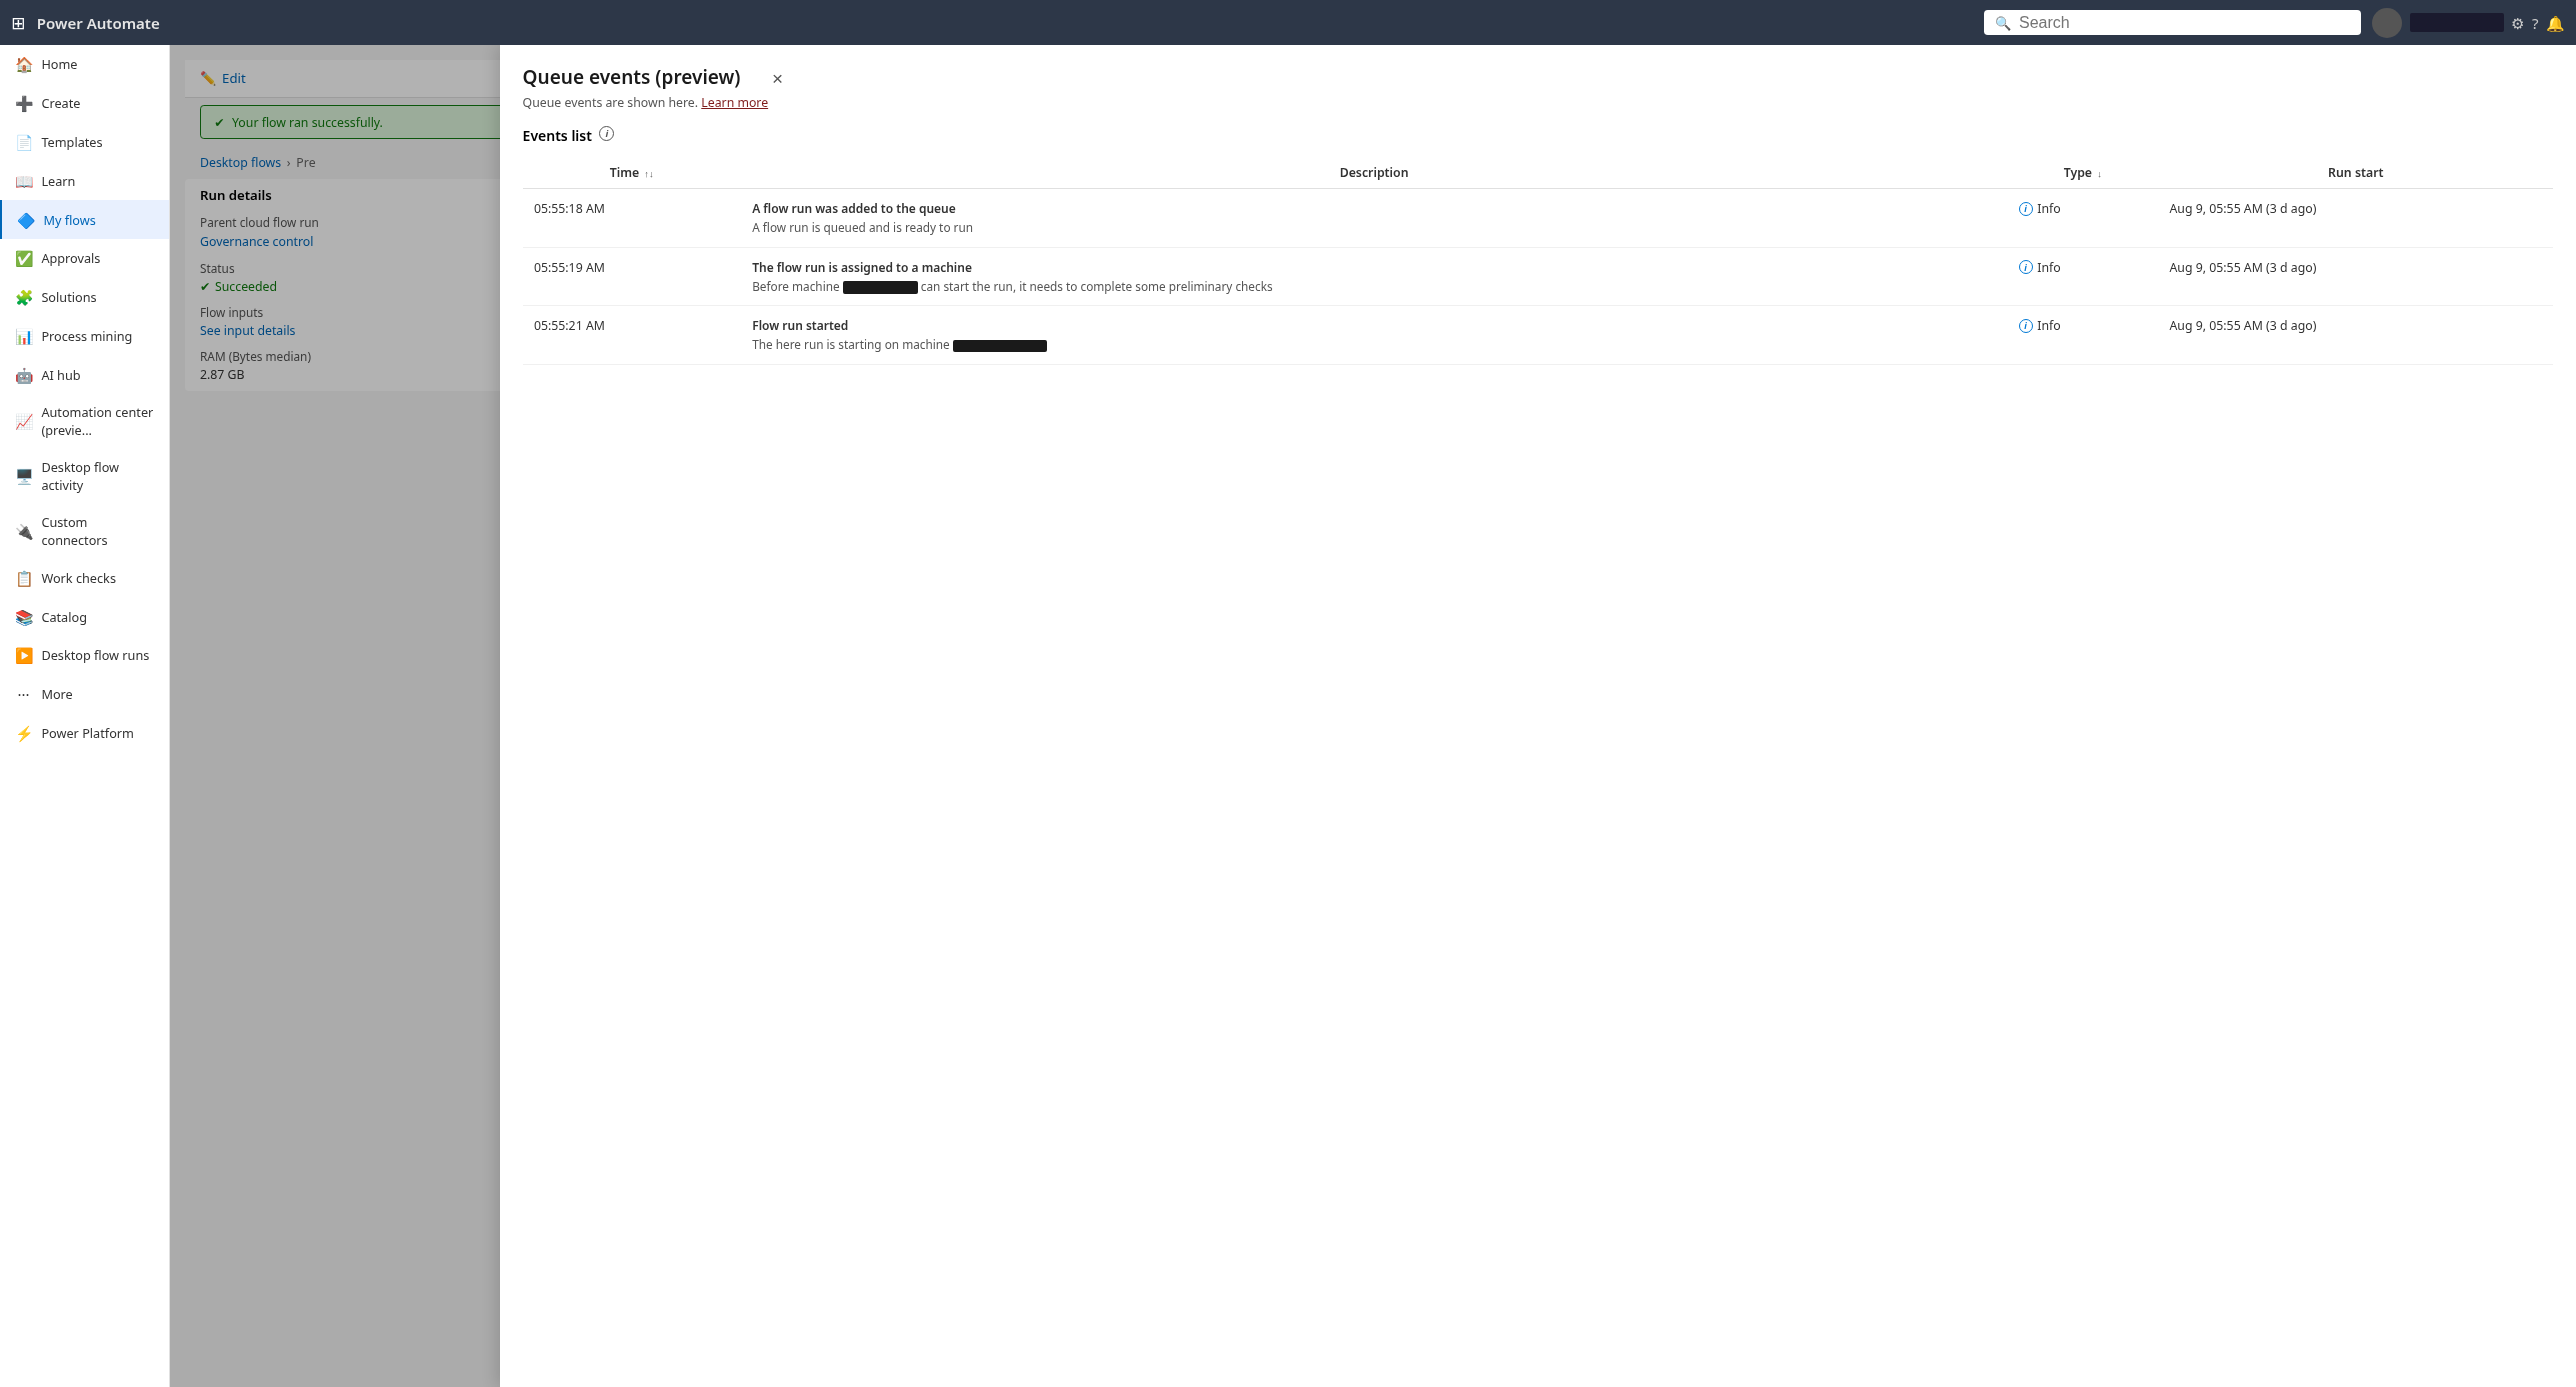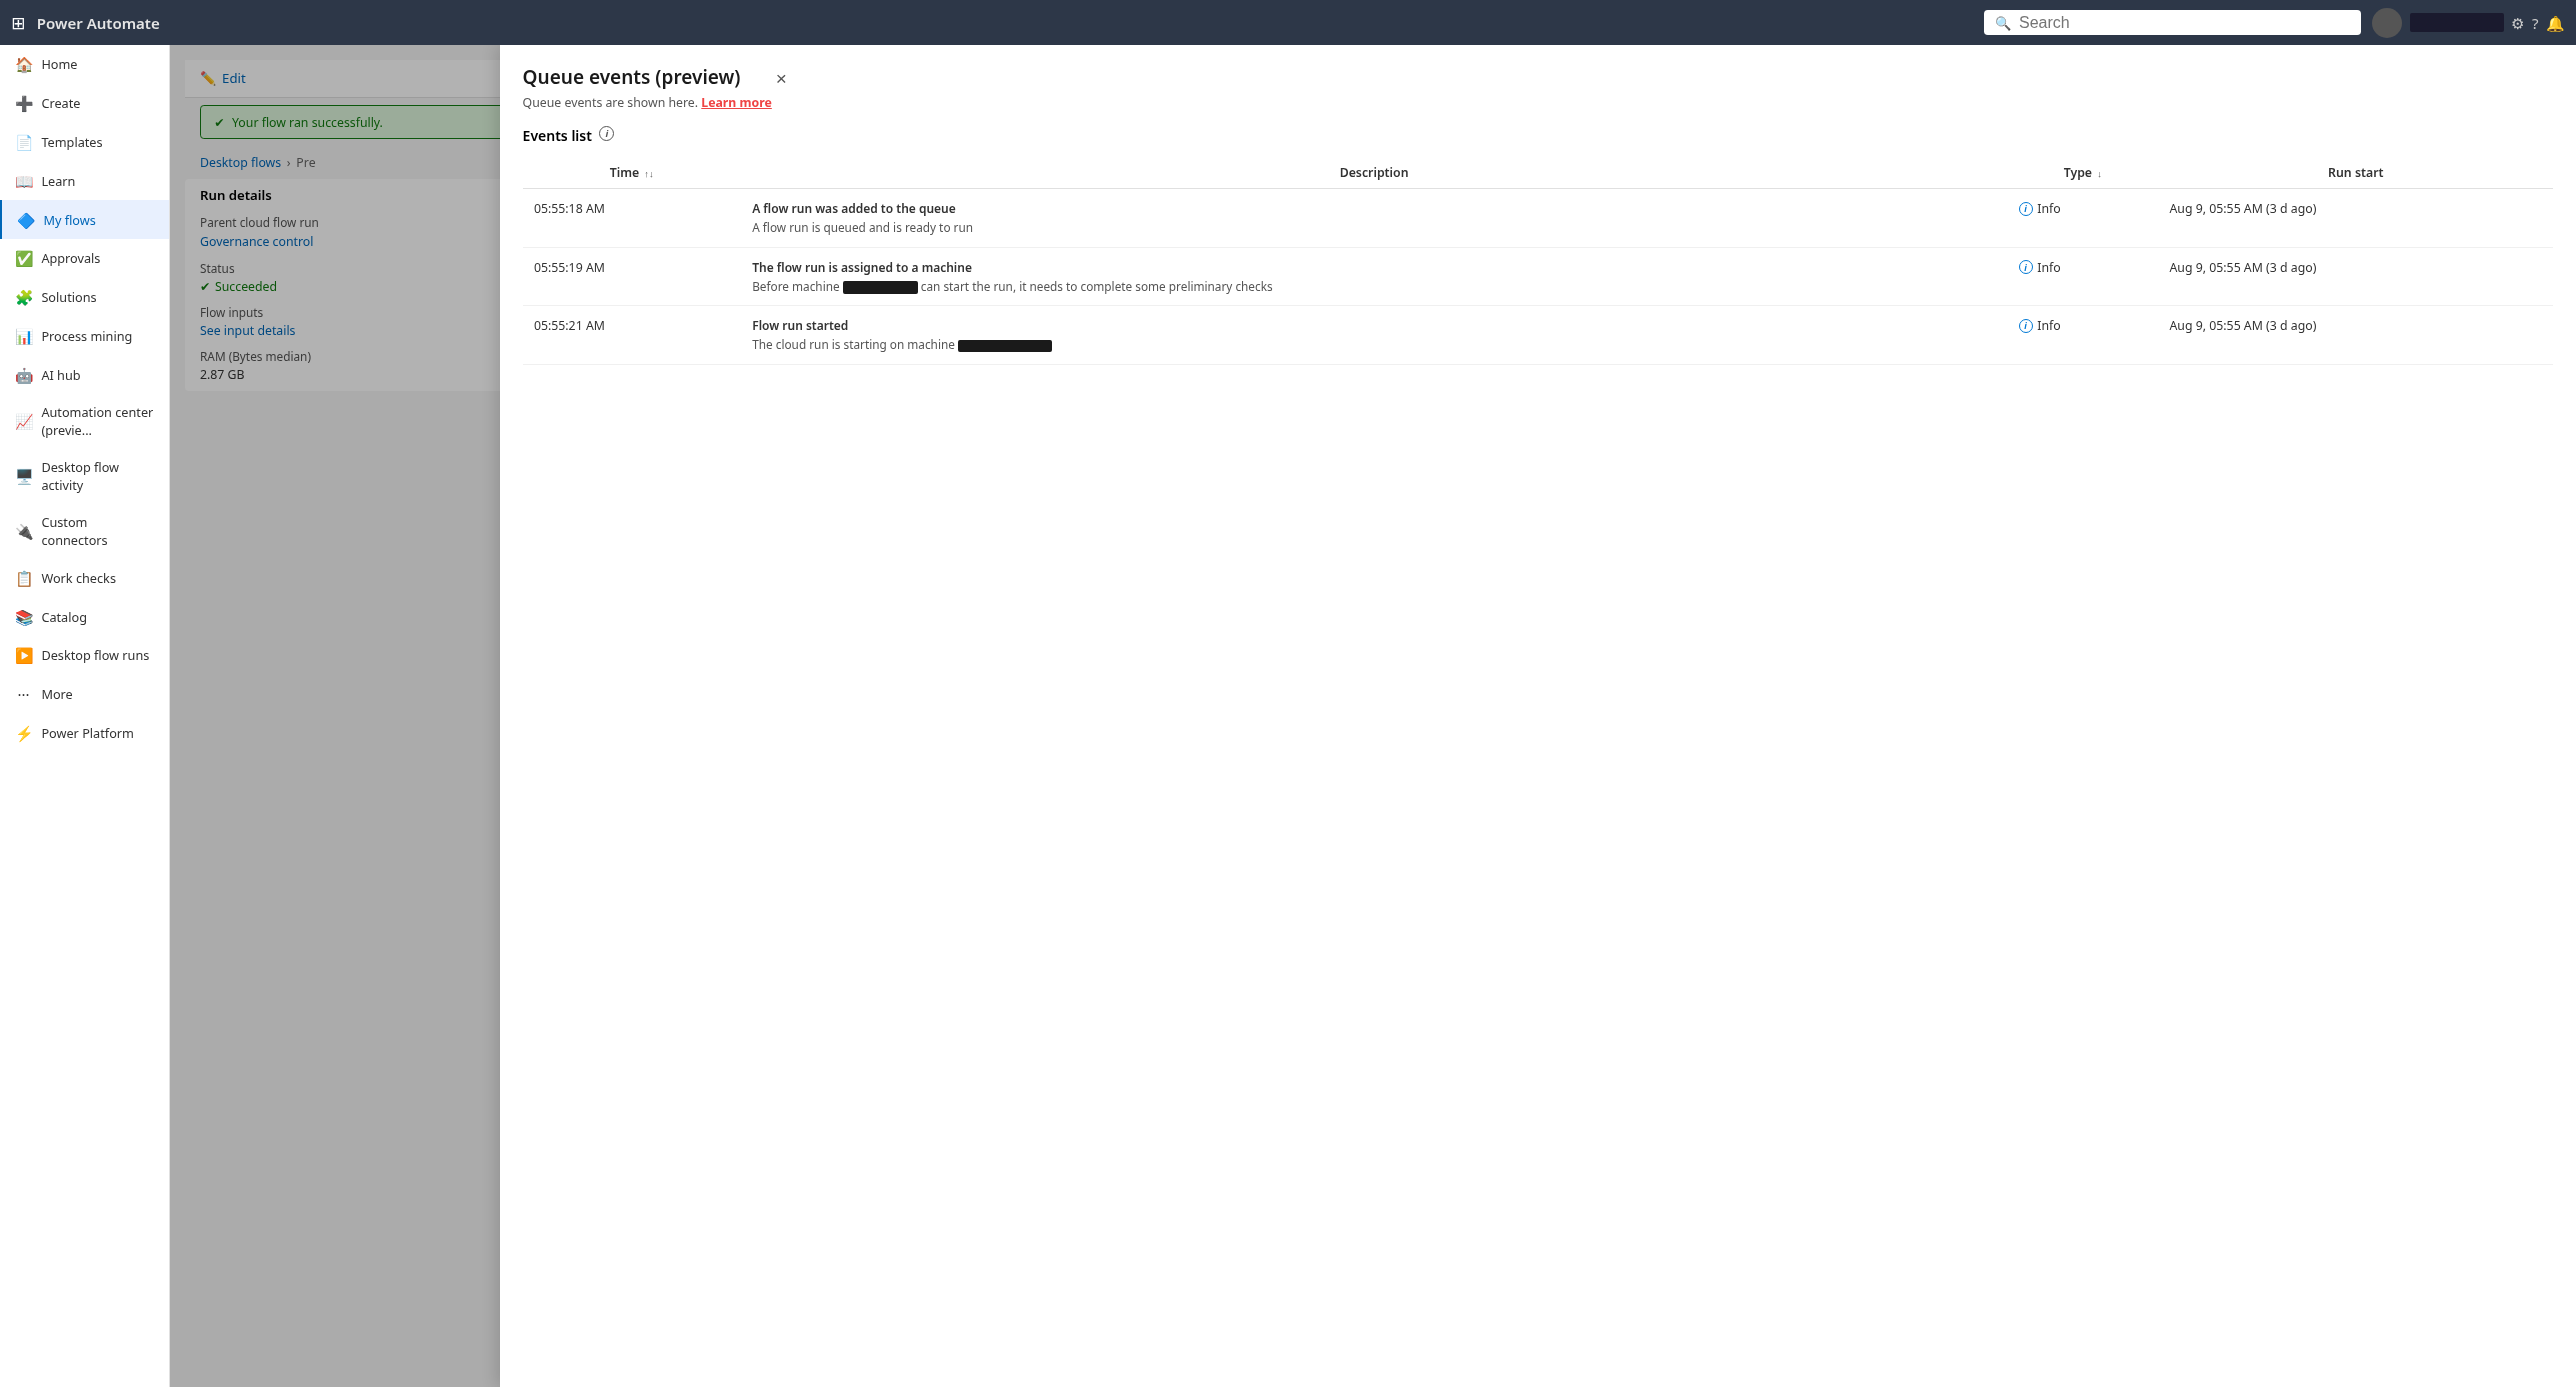--- a/index.html
+++ b/index.html
@@ -123,21 +123,21 @@
       flex-direction: column;
     }
     .modal-header {
       padding: 19px 22.6px 0 22.6px;
       display: flex;
       align-items: flex-start;
       justify-content: flex-start;
     }
     .modal-title { font-size: 19px; font-weight: 600; color: #1a1a1a; }
     .modal-subtitle { font-size: 12.3px; color: #555; margin-top: 3.8px; }
-    .modal-subtitle a { color: #ef4444; font-weight: bold; }
+    .modal-subtitle a { color: #7f1d1d; }
     .modal-close {
       background: none;
       border: none;
       font-size: 19px;
       cursor: pointer;
       color: #555;
       padding: 3.8px;
     }
     .modal-body { padding: 15px 22.6px 22.6px 22.6px; flex: 1; }
 
@@ -417,21 +417,21 @@
                   </div>
                 </td>
                 <td class="run-start">Aug 9, 05:55 AM (3 d ago)</td>
               </tr>
 
               <tr>
                 <td class="event-time">05:55:21 AM</td>
                 <td>
                   <div class="event-desc-title">Flow run started</div>
                   <div class="event-desc-body">
-                    <span>The cloud run is starting on machine</span>
+                    <span>The here run is starting on machine</span>
                     <span class="redacted-inline2"></span>
                   </div>
                 </td>
                 <td>
                   <div class="type-badge">
                     <span class="type-info-icon">i</span>
                     <span>Info</span>
                   </div>
                 </td>
                 <td class="run-start">Aug 9, 05:55 AM (3 d ago)</td>

